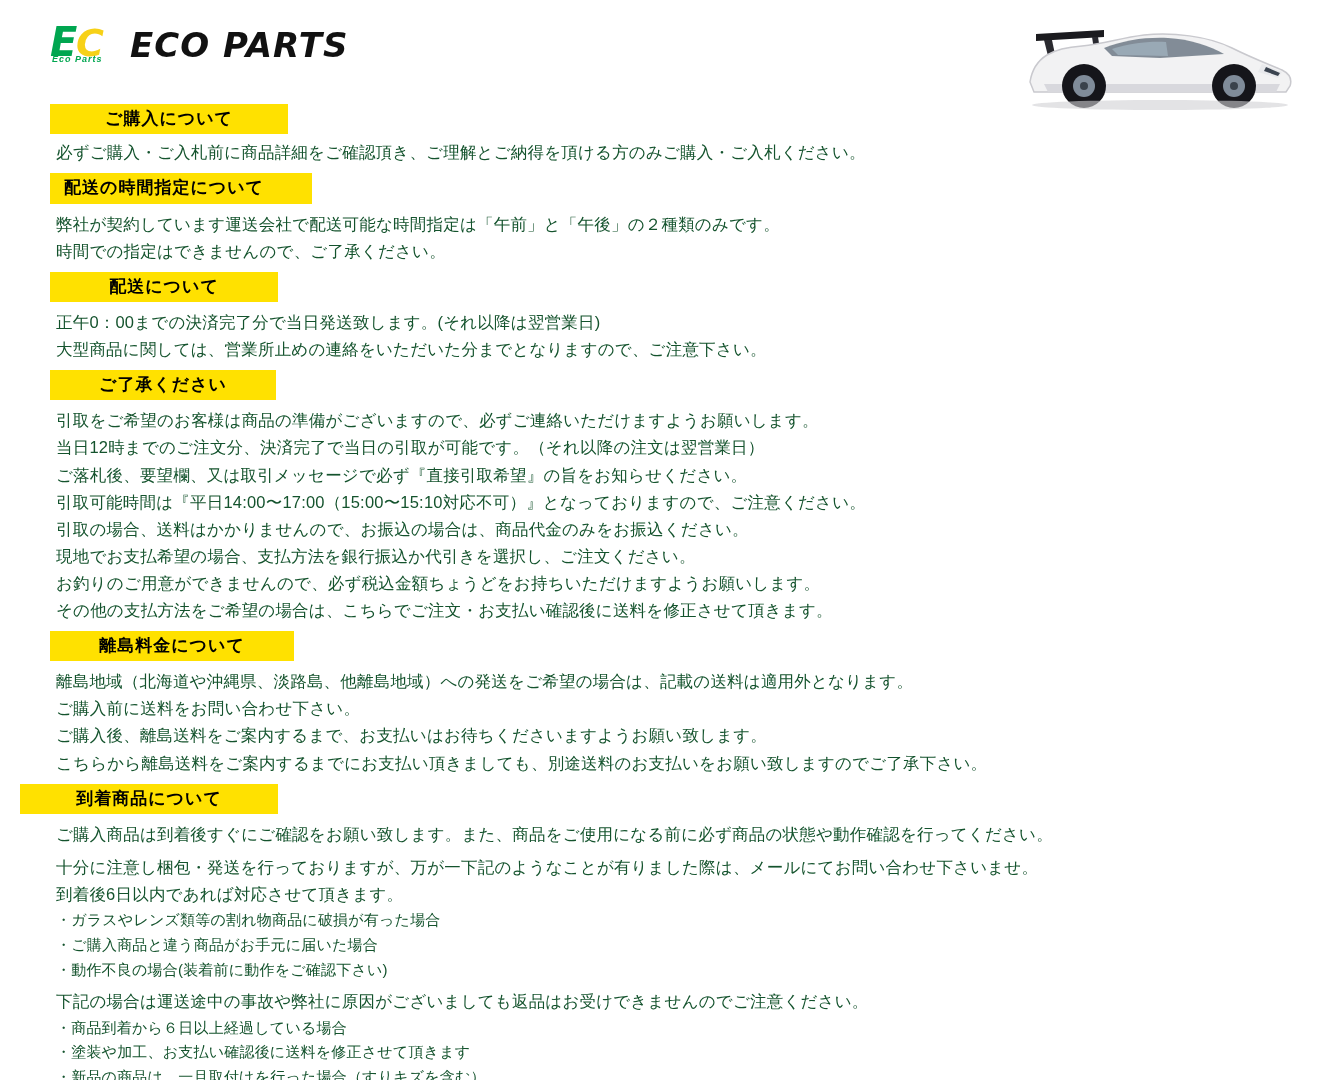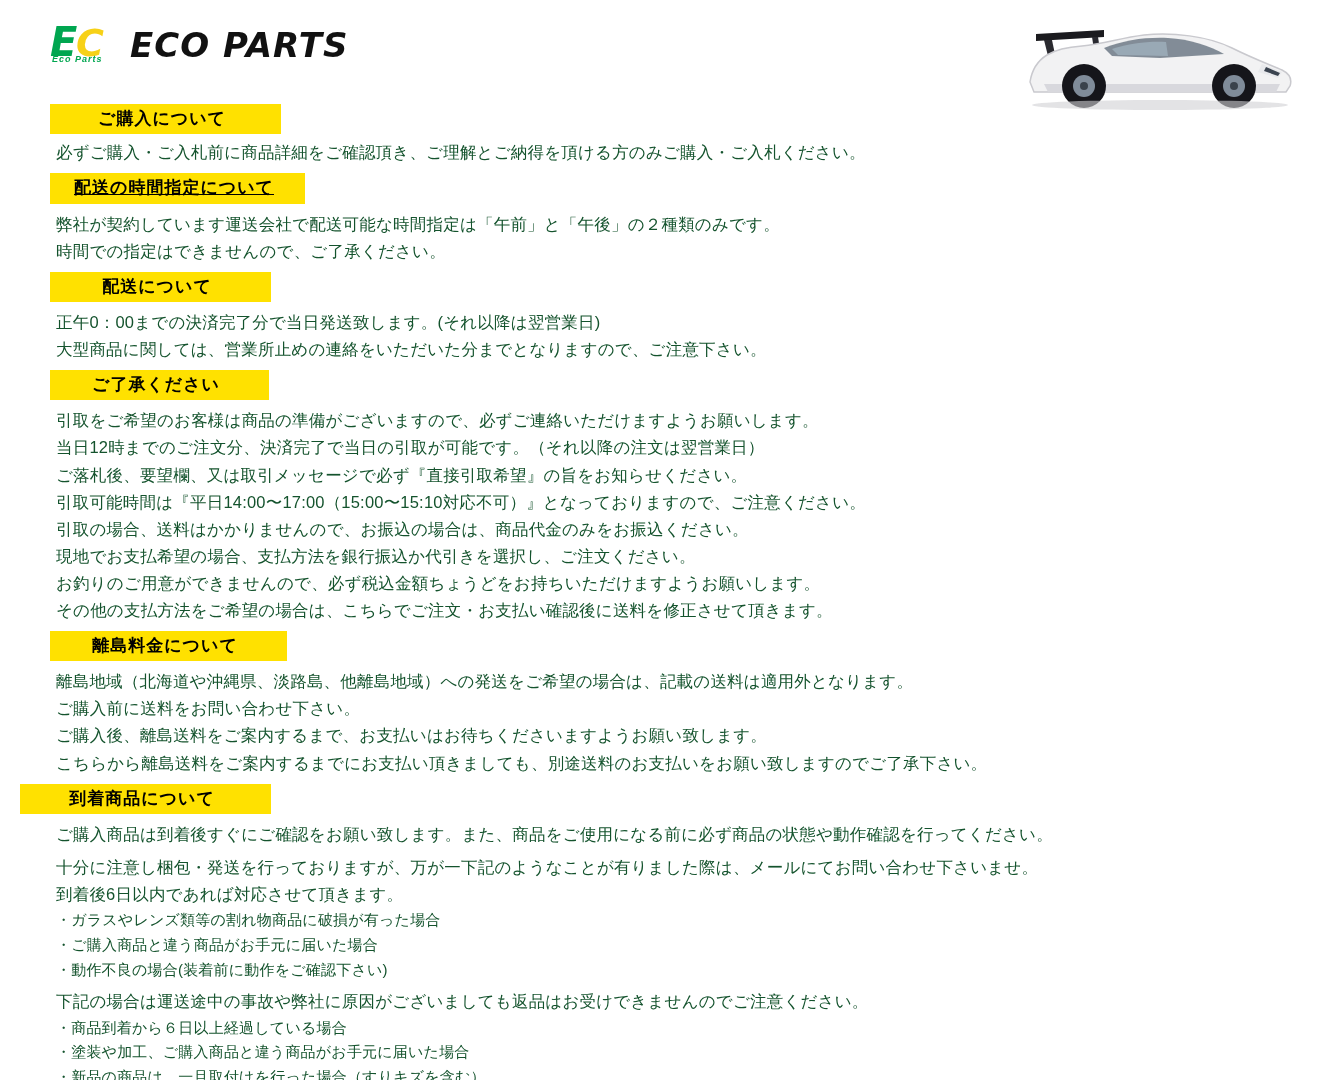--- a/index.html
+++ b/index.html
@@ -89,27 +89,27 @@
     height: 110px;
   }
 
   
   .chip {
     background: #ffe100;
     color: #000000;
     font-weight: bold;
     font-size: 17px;
     display: inline-block;
-    padding: 4px 14px 5px 7px;
+    padding: 4px 14px 5px 14px;
     line-height: 1.25;
     letter-spacing: 1px;
     margin: 0 0 0 38px;
   }
   .chip.w1 { min-width: 210px; text-align: center; }
-  .chip.w2 { min-width: 234px; text-align: center; text-decoration: underline; }
+  .chip.w2 { min-width: 234px; text-align: left; }
   .chip.w3 { min-width: 200px; text-align: center; }
   .chip.w4 { min-width: 198px; text-align: center; }
   .chip.w5 { min-width: 216px; text-align: center; }
   .chip.w6 { min-width: 230px; text-align: center; margin-left: 8px; }
 
   .block {
     margin: 8px 0 0 0;
   }
   .lines {
     margin: 8px 0 0 0;
@@ -234,19 +234,19 @@
       <p>ご購入商品は到着後すぐにご確認をお願い致します。また、商品をご使用になる前に必ず商品の状態や動作確認を行ってください。</p>
       <div class="gap-sm"></div>
       <p>十分に注意し梱包・発送を行っておりますが、万が一下記のようなことが有りました際は、メールにてお問い合わせ下さいませ。</p>
       <p class="red">到着後6日以内であれば対応させて頂きます。</p>
       <p class="bullet">・ガラスやレンズ類等の割れ物商品に破損が有った場合</p>
       <p class="bullet">・ご購入商品と違う商品がお手元に届いた場合</p>
       <p class="bullet">・動作不良の場合(装着前に動作をご確認下さい)</p>
       <div class="gap-sm"></div>
       <p>下記の場合は運送途中の事故や弊社に原因がございましても返品はお受けできませんのでご注意ください。</p>
       <p class="bullet red">・商品到着から６日以上経過している場合</p>
-      <p class="bullet">・塗装や加工、ご購入商品と違う商品がお手元に届いた場合</p>
+      <p class="bullet">・塗装や加工、お支払い確認後に送料を修正させて頂きます</p>
       <p class="bullet">・新品の商品は、一旦取付けを行った場合（すりキズを含む）</p>
       <p class="notice"></p>
     </div>
   </div>
 
 </div>
 
 </body></html>

